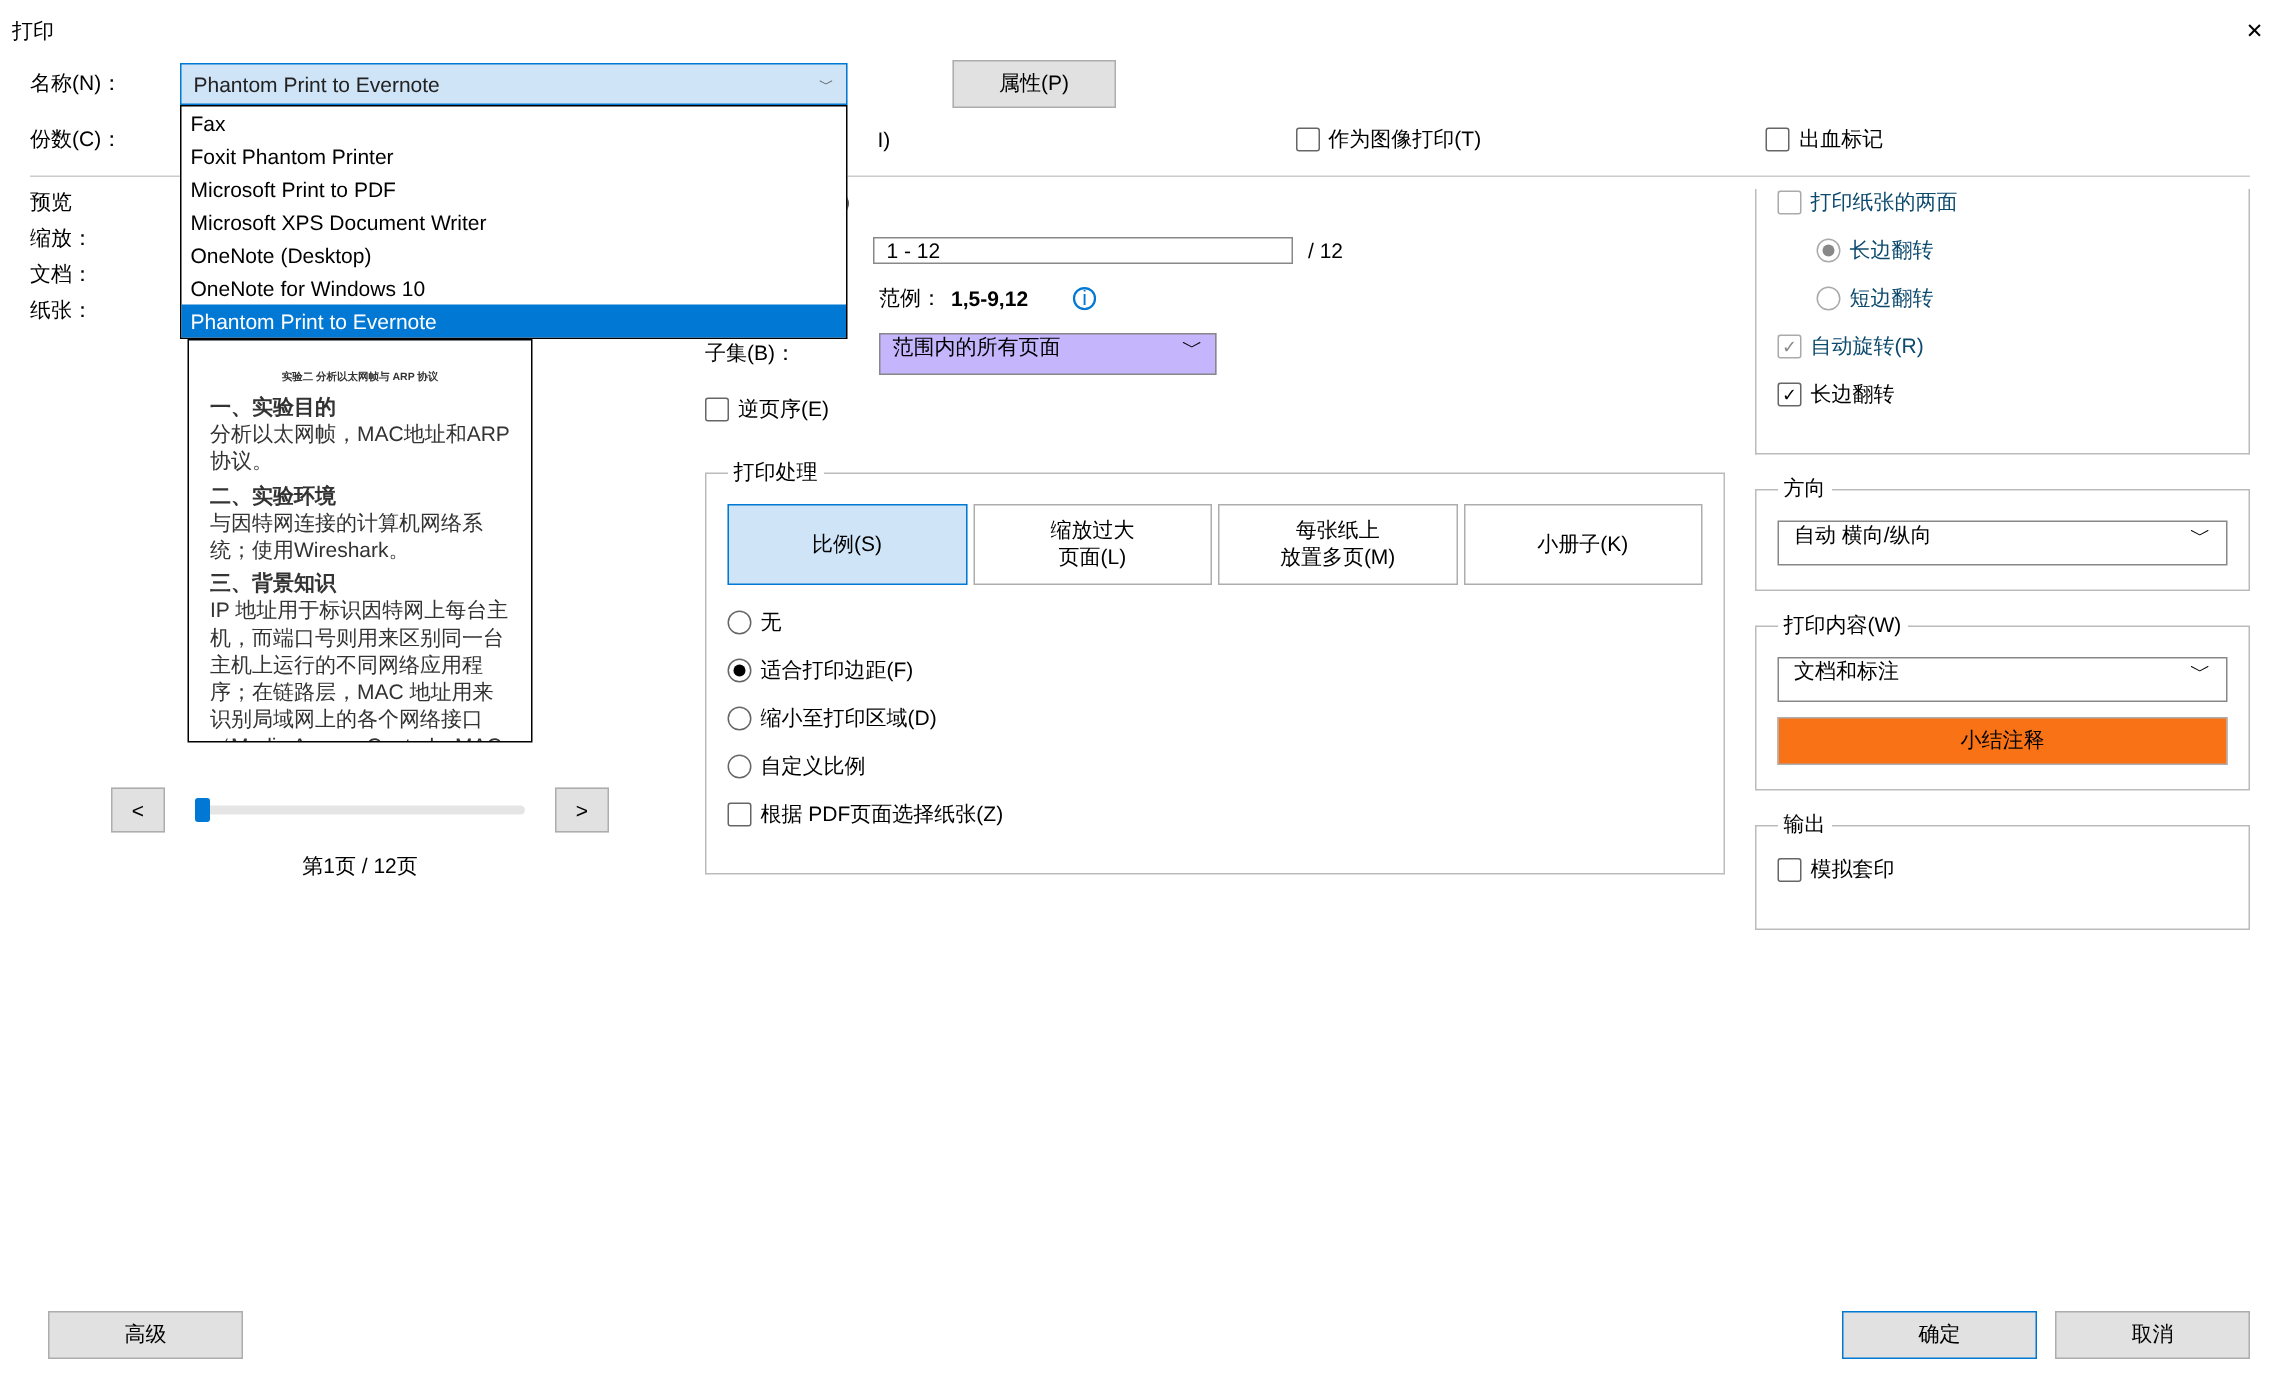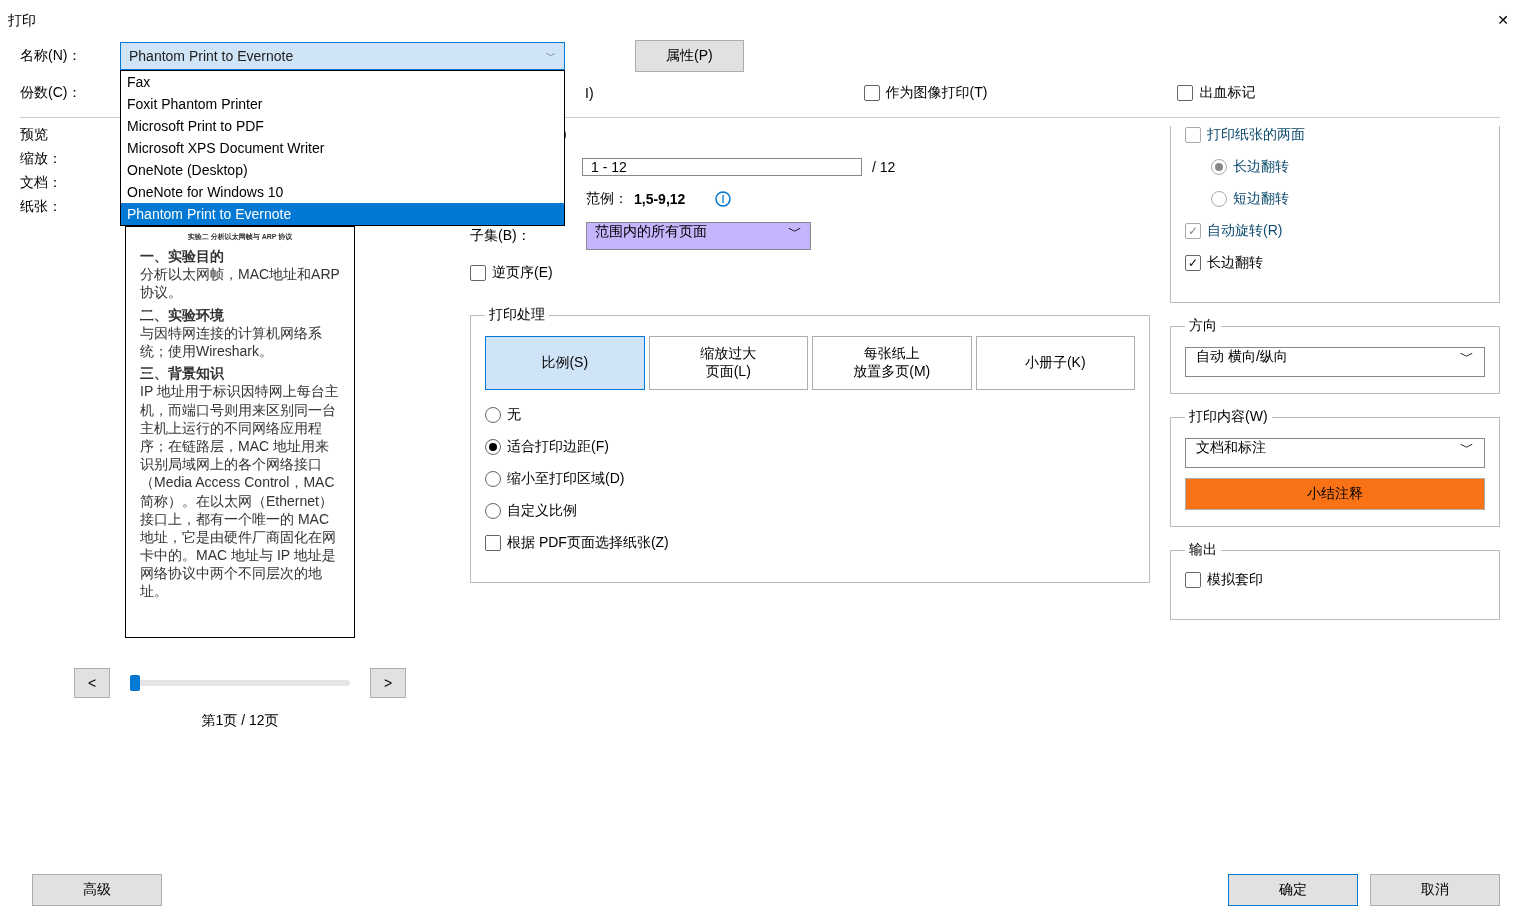--- a/index.html
+++ b/index.html
@@ -19,21 +19,21 @@
 .printer-dropdown .opt { padding: 3px 6px; cursor: pointer; }
 .printer-dropdown .opt.sel { background: #0078d4; color: #fff; }
 .btn { background: #e1e1e1; border: 1px solid #adadad; padding: 6px 30px; cursor: pointer; text-align: center; }
 .row2 { display: flex; align-items: center; gap: 20px; margin-bottom: 15px; }
 .row2 .lbl { width: 80px; }
 .hr { height: 1px; background: #ccc; margin: 8px 0; }
 .mid { display: flex; gap: 10px; }
 .preview-panel { width: 440px; }
 .preview-panel .info-row { display: flex; margin-bottom: 6px; }
 .preview-panel .info-row .k { width: 120px; }
-.preview-thumb { width: 230px; height: 412px; border: 1px solid #000; margin: 10px auto 30px; padding: 5px 14px; font-size: 5px; overflow: hidden; color: #333; line-height: 1.3; }
+.preview-thumb { width: 230px; height: 269px; border: 1px solid #000; margin: 10px auto 30px; padding: 20px 14px; font-size: 5px; overflow: hidden; color: #333; line-height: 1.3; }
 .preview-thumb .doc-title { text-align: center; font-weight: bold; font-size: 7px; margin-bottom: 6px; }
 .preview-thumb .sec { font-weight: bold; margin-top: 4px; }
 .preview-nav { display: flex; align-items: center; justify-content: center; gap: 20px; }
 .nav-btn { width: 36px; height: 30px; background: #e1e1e1; border: 1px solid #adadad; display: flex; align-items: center; justify-content: center; cursor: pointer; }
 .slider { width: 220px; height: 6px; background: #e5e5e5; position: relative; border-radius: 3px; }
 .slider .thumb { position: absolute; left: 0; top: -5px; width: 10px; height: 16px; background: #0078d4; border-radius: 2px; }
 .page-ind { text-align: center; margin-top: 14px; }
 .settings-panel { flex: 1; display: flex; gap: 20px; }
 .col-mid { flex: 1; }
 .col-right { width: 330px; }

